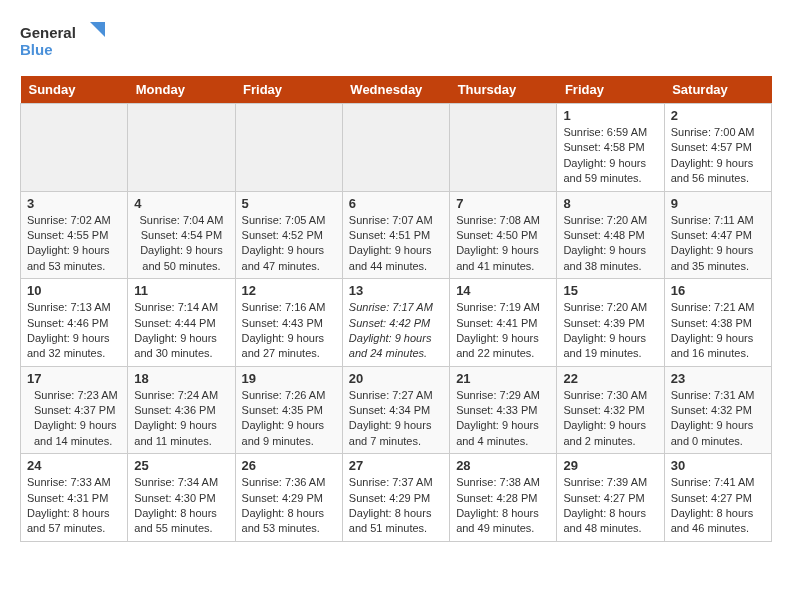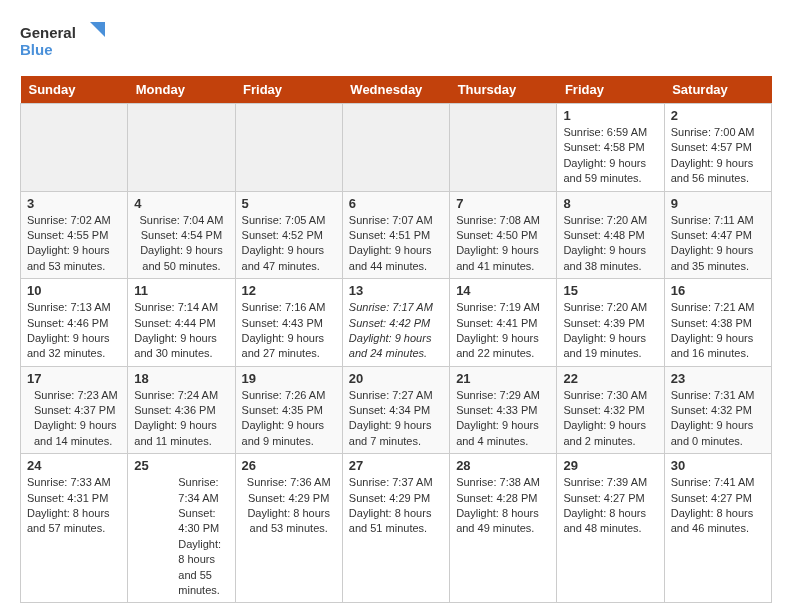--- a/index.html
+++ b/index.html
@@ -257,27 +257,27 @@
       </tr>
       <tr>
         <td>
           <div class="day-number">24</div>
           <div class="day-info" style="white-space: pre-line;">Sunrise: 7:33 AM
 Sunset: 4:31 PM
 Daylight: 8 hours and 57 minutes.</div>
         </td>
         <td>
           <div class="day-number">25</div>
-          <div class="day-info" style="white-space: pre-line; margin-left: 44px;">Sunrise: 7:34 AM
+          <div class="day-info" style="white-space: pre-line;">Sunrise: 7:34 AM
 Sunset: 4:30 PM
 Daylight: 8 hours and 55 minutes.</div>
         </td>
         <td>
           <div class="day-number">26</div>
-          <div class="day-info" style="white-space: pre-line; text-align: center;">Sunrise: 7:36 AM
+          <div class="day-info" style="white-space: pre-line;">Sunrise: 7:36 AM
 Sunset: 4:29 PM
 Daylight: 8 hours and 53 minutes.</div>
         </td>
         <td>
           <div class="day-number">27</div>
           <div class="day-info" style="white-space: pre-line;">Sunrise: 7:37 AM
 Sunset: 4:29 PM
 Daylight: 8 hours and 51 minutes.</div>
         </td>
         <td>

